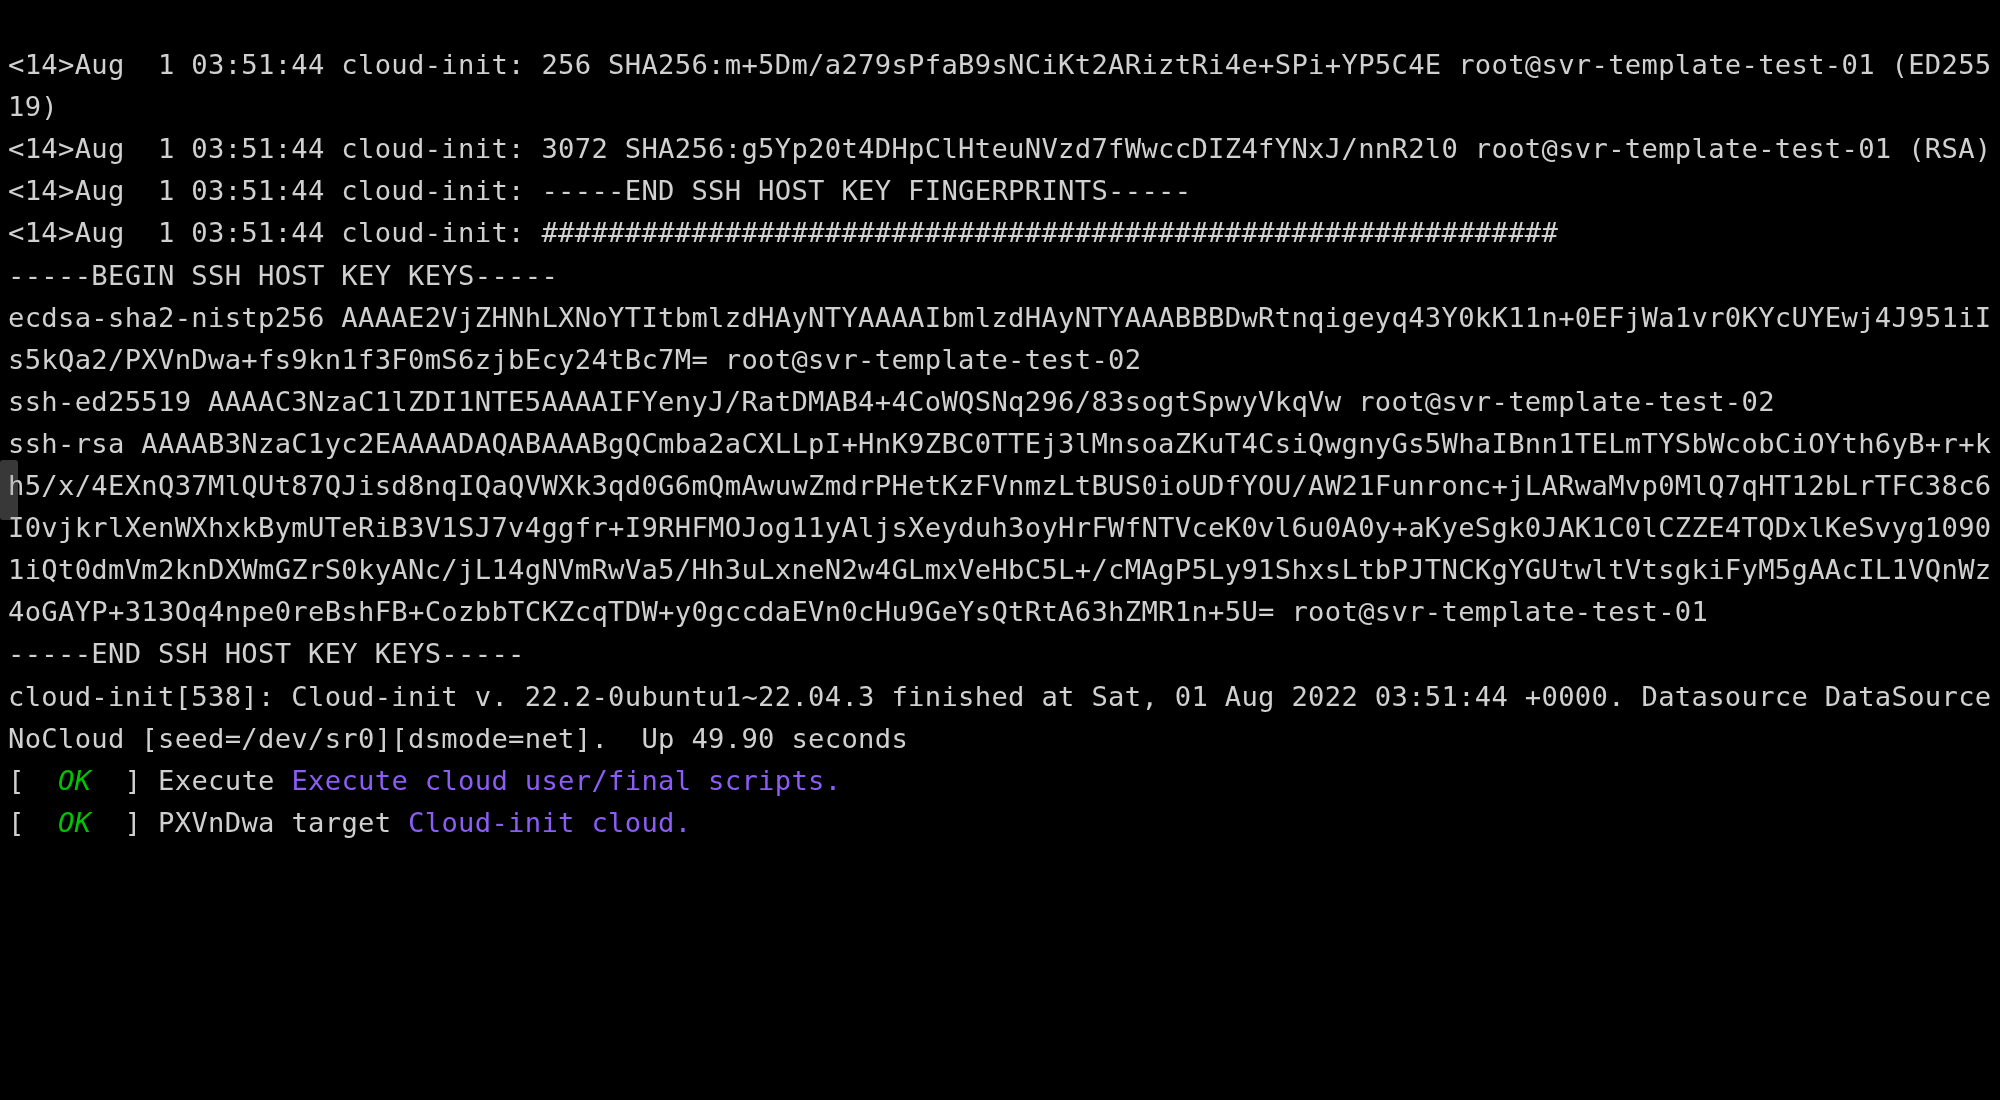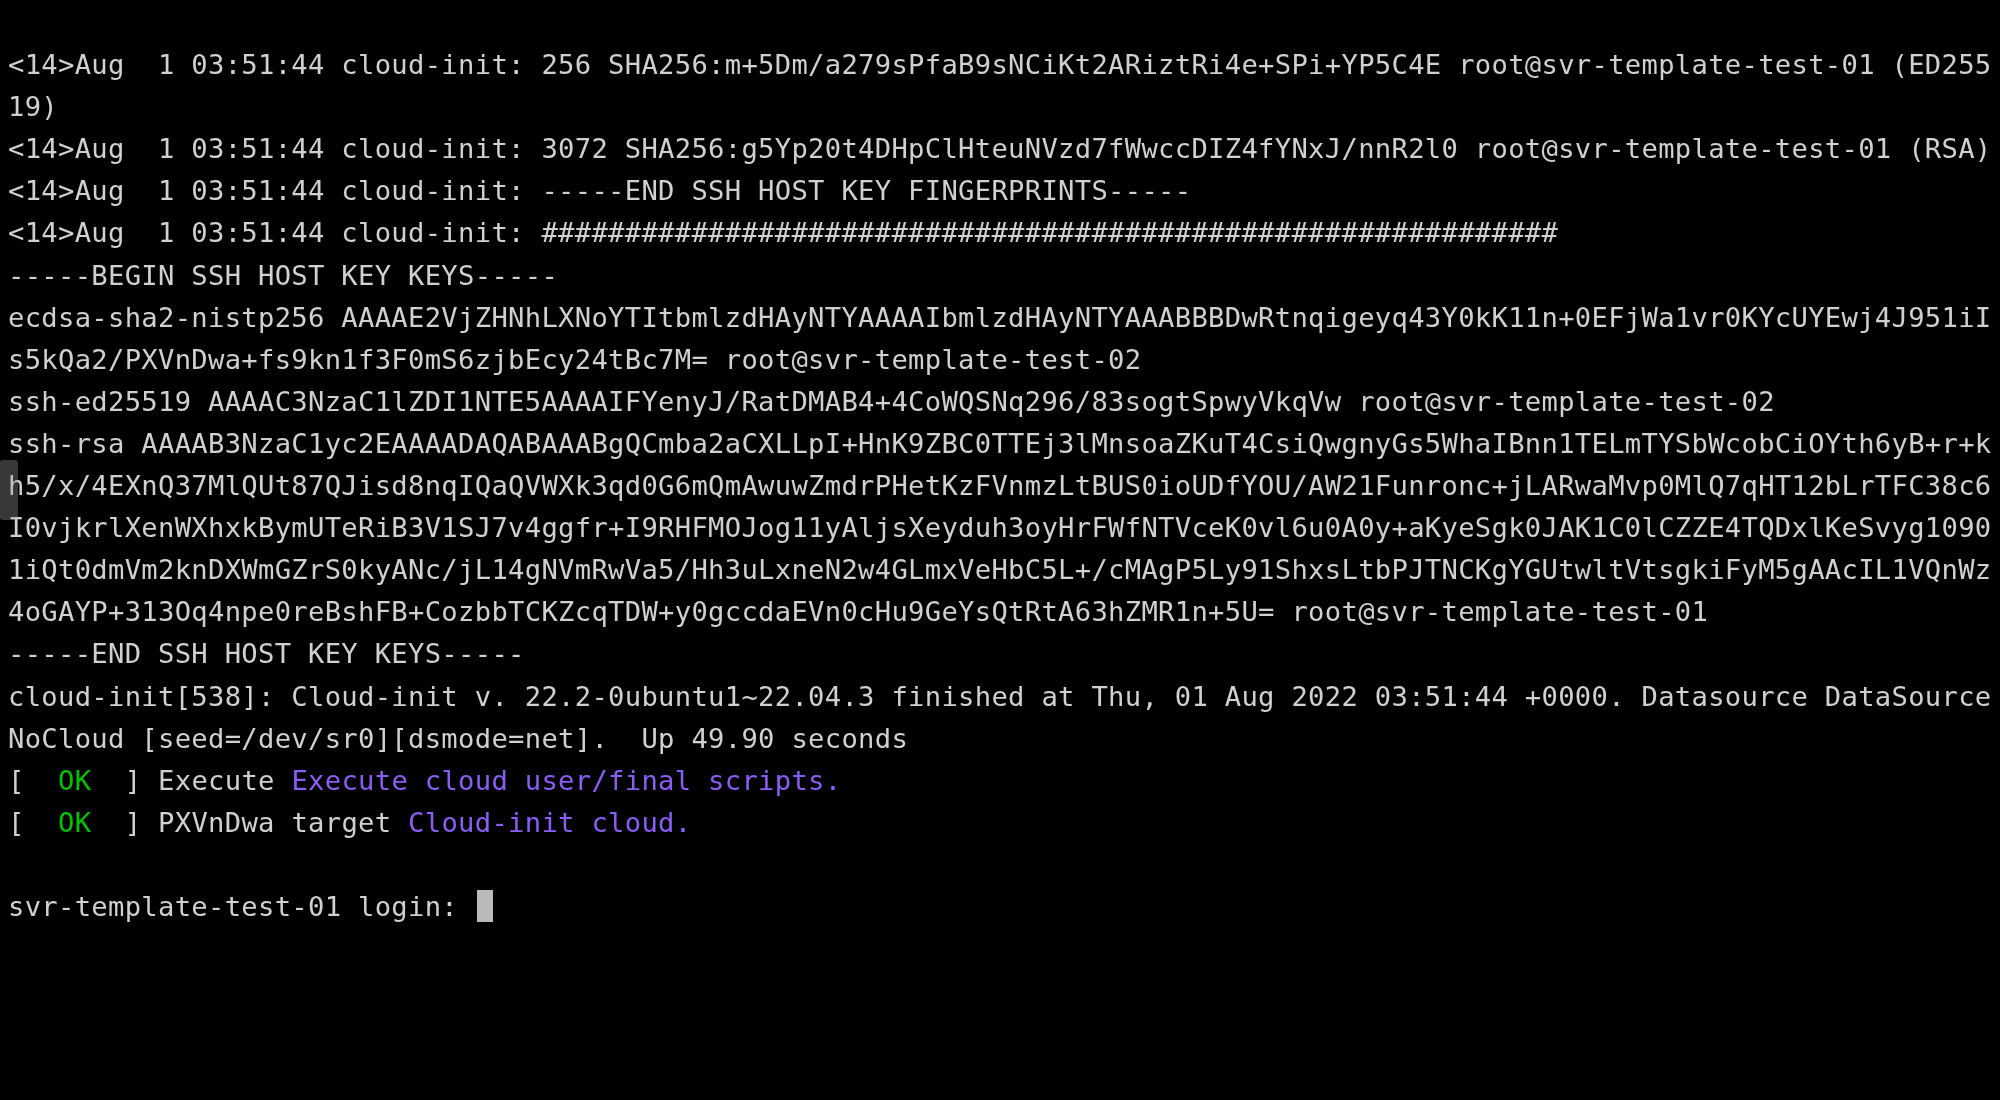--- a/index.html
+++ b/index.html
@@ -17,21 +17,21 @@
     background: #000;
     color: #d0d0d0;
     font-family: "DejaVu Sans Mono", "Liberation Mono", "Consolas", monospace;
     font-size: 27.2px;
     line-height: 42.1px;
     letter-spacing: 0.3px;
     padding: 2px 8px 8px 8px;
     white-space: pre-wrap;
     word-break: break-all;
   }
-  .ok    { color: #00c400; }
+  .ok    { color: #00c400; font-style: italic; }
   .white { color: #8b5cf6; }
   .cursor {
     display: inline-block;
     width: 16px;
     height: 32px;
     background: #bababa;
     vertical-align: text-bottom;
     margin-left: 2px;
   }
   .prompt-line { margin-top: 42px; }
@@ -53,17 +53,16 @@
 <div class="terminal">
 <span>&lt;14&gt;Aug  1 03:51:44 cloud-init: 256 SHA256:m+5Dm/a279sPfaB9sNCiKt2ARiztRi4e+SPi+YP5C4E root@svr-template-test-01 (ED25519)</span>
 <span>&lt;14&gt;Aug  1 03:51:44 cloud-init: 3072 SHA256:g5Yp20t4DHpClHteuNVzd7fWwccDIZ4fYNxJ/nnR2l0 root@svr-template-test-01 (RSA)</span>
 <span>&lt;14&gt;Aug  1 03:51:44 cloud-init: -----END SSH HOST KEY FINGERPRINTS-----</span>
 <span>&lt;14&gt;Aug  1 03:51:44 cloud-init: #############################################################</span>
 <span>-----BEGIN SSH HOST KEY KEYS-----</span>
 <span>ecdsa-sha2-nistp256 AAAAE2VjZHNhLXNoYTItbmlzdHAyNTYAAAAIbmlzdHAyNTYAAABBBDwRtnqigeyq43Y0kK11n+0EFjWa1vr0KYcUYEwj4J951iIs5kQa2/PXVnDwa+fs9kn1f3F0mS6zjbEcy24tBc7M= root@svr-template-test-02</span>
 <span>ssh-ed25519 AAAAC3NzaC1lZDI1NTE5AAAAIFYenyJ/RatDMAB4+4CoWQSNq296/83sogtSpwyVkqVw root@svr-template-test-02</span>
 <span>ssh-rsa AAAAB3NzaC1yc2EAAAADAQABAAABgQCmba2aCXLLpI+HnK9ZBC0TTEj3lMnsoaZKuT4CsiQwgnyGs5WhaIBnn1TELmTYSbWcobCiOYth6yB+r+kh5/x/4EXnQ37MlQUt87QJisd8nqIQaQVWXk3qd0G6mQmAwuwZmdrPHetKzFVnmzLtBUS0ioUDfYOU/AW21Funronc+jLARwaMvp0MlQ7qHT12bLrTFC38c6I0vjkrlXenWXhxkBymUTeRiB3V1SJ7v4ggfr+I9RHFMOJog11yAljsXeyduh3oyHrFWfNTVceK0vl6u0A0y+aKyeSgk0JAK1C0lCZZE4TQDxlKeSvyg10901iQt0dmVm2knDXWmGZrS0kyANc/jL14gNVmRwVa5/Hh3uLxneN2w4GLmxVeHbC5L+/cMAgP5Ly91ShxsLtbPJTNCKgYGUtwltVtsgkiFyM5gAAcIL1VQnWz4oGAYP+313Oq4npe0reBshFB+CozbbTCKZcqTDW+y0gccdaEVn0cHu9GeYsQtRtA63hZMR1n+5U= root@svr-template-test-01</span>
 <span>-----END SSH HOST KEY KEYS-----</span>
-<span>cloud-init[538]: Cloud-init v. 22.2-0ubuntu1~22.04.3 finished at Thu, 01 Aug 2022 03:51:44 +0000. Datasource DataSourceNoCloud [seed=/dev/sr0][dsmode=net].  Up 49.90 seconds</span>
+<span>cloud-init[538]: Cloud-init v. 22.2-0ubuntu1~22.04.3 finished at Sat, 01 Aug 2022 03:51:44 +0000. Datasource DataSourceNoCloud [seed=/dev/sr0][dsmode=net].  Up 49.90 seconds</span>
 <span>[  <span class="ok">OK</span>  ] <span>Execute </span><span class="white">Execute cloud user/final scripts.</span></span>
 <span>[  <span class="ok">OK</span>  ] <span>PXVnDwa target </span><span class="white">Cloud-init cloud.</span></span>
-<div class="prompt-line"><span>svr-template-test-01 login: </span><span class="cursor"></span></div>
 </div>
 
 </body></html>

